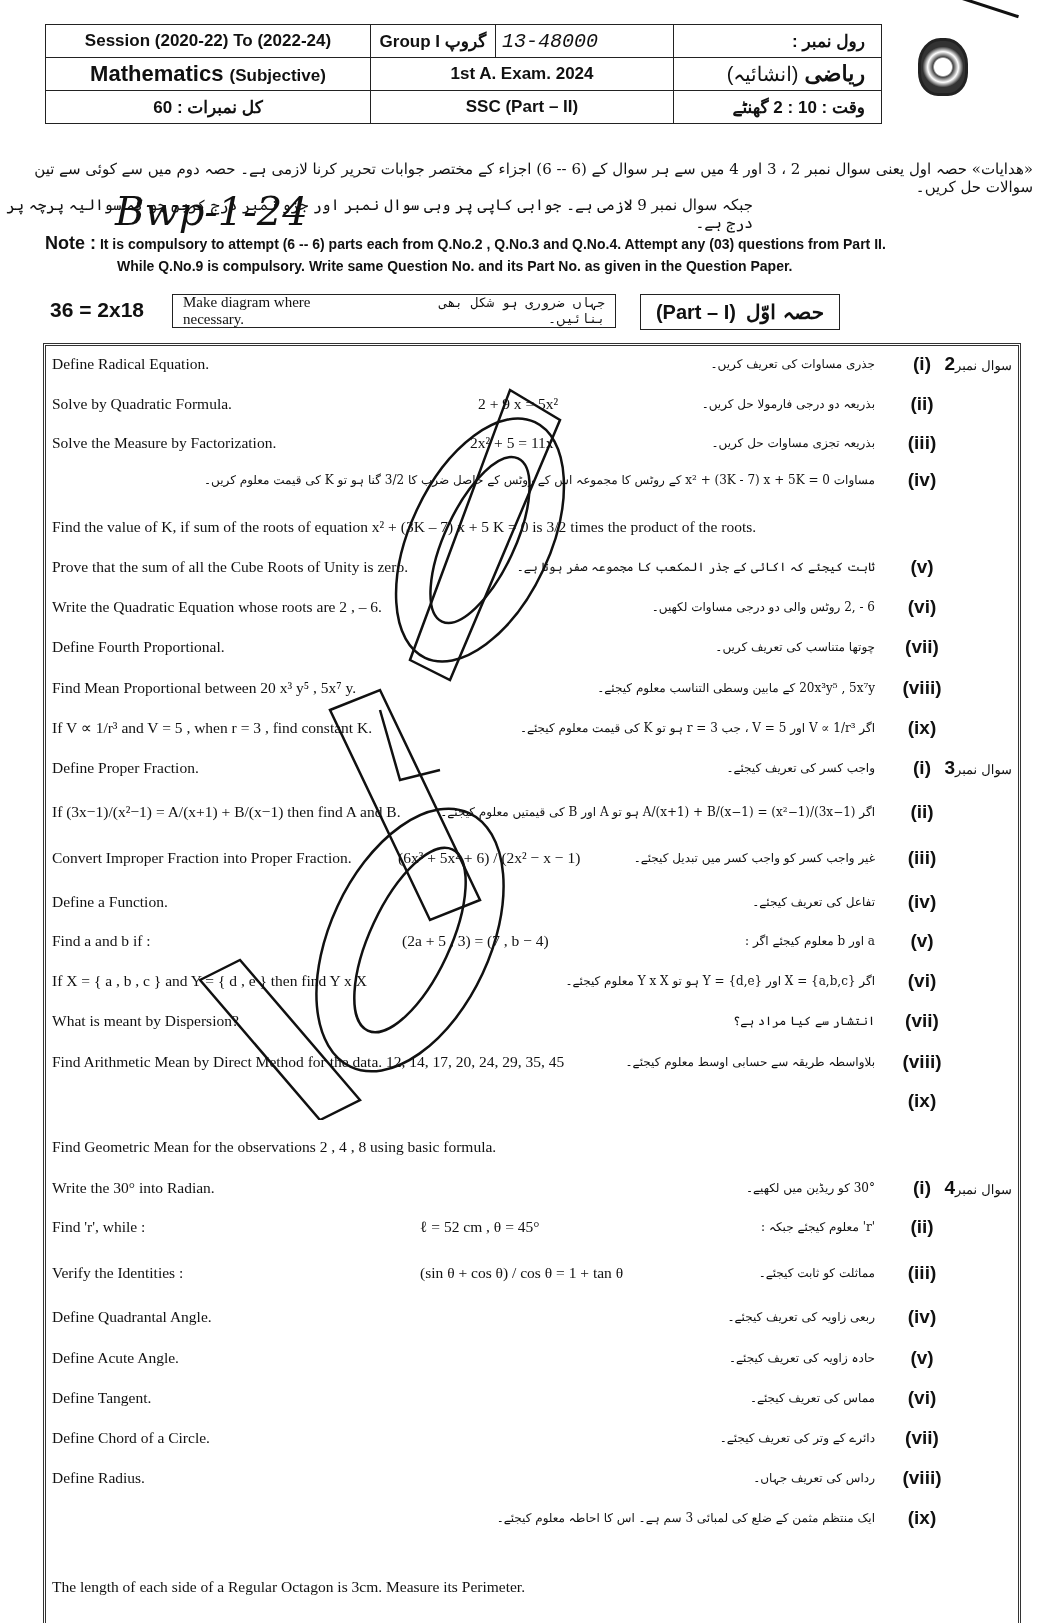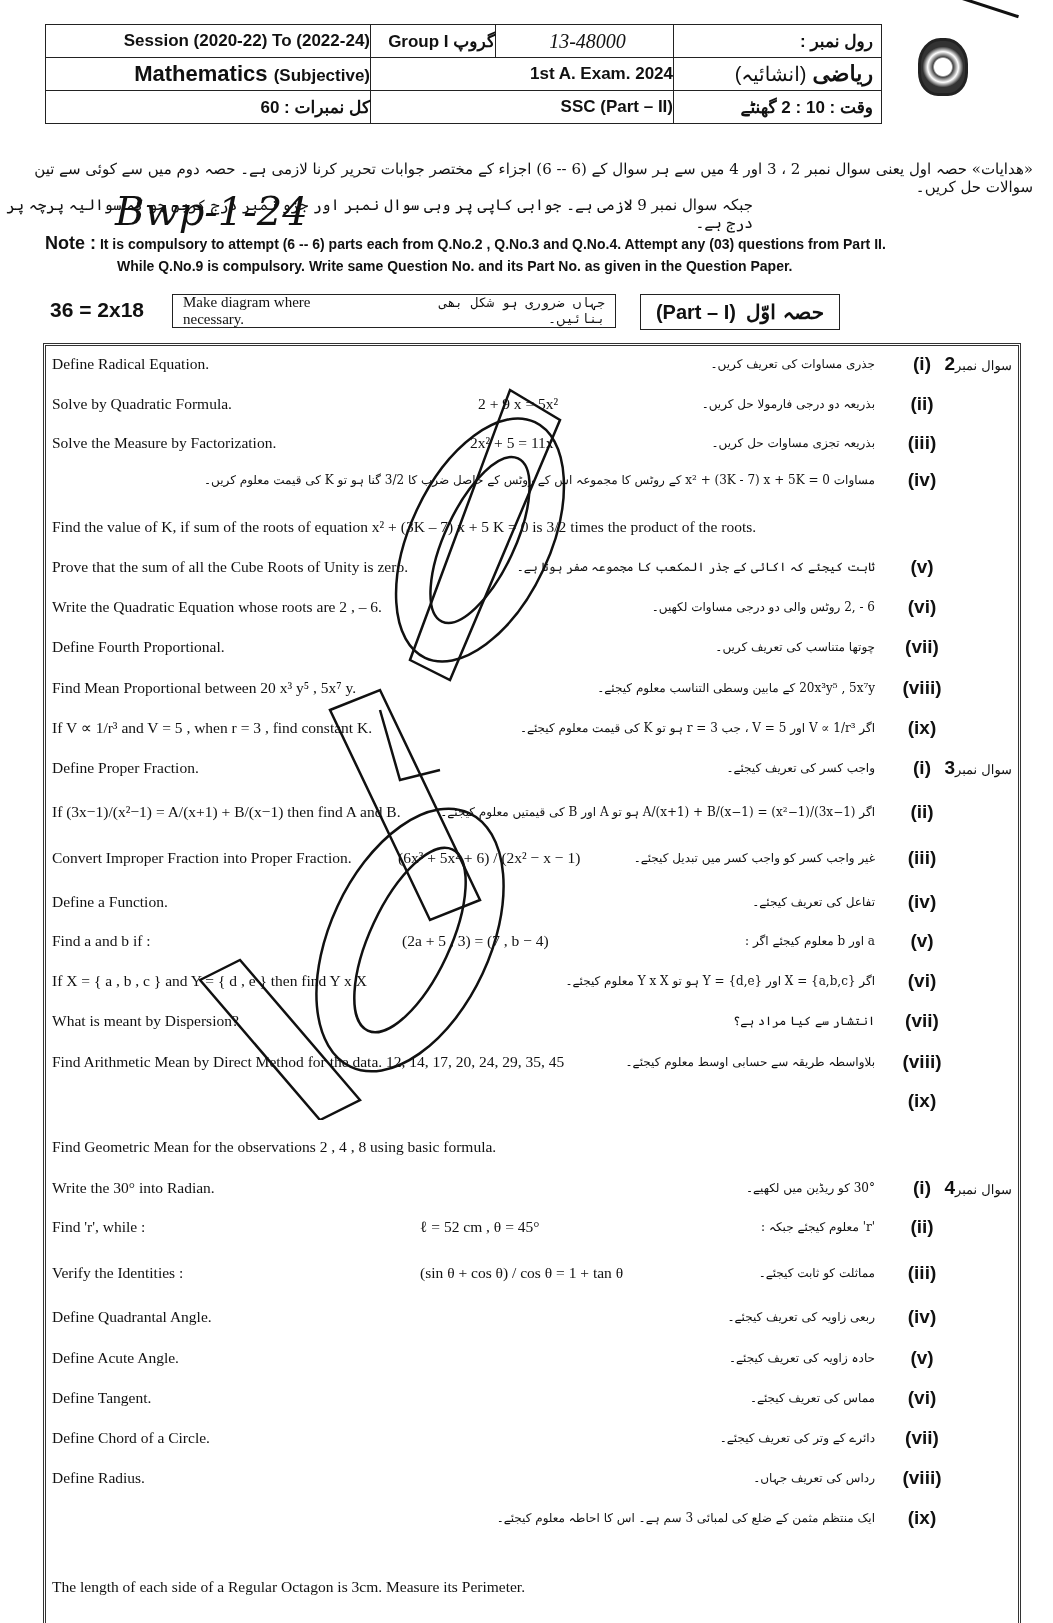--- a/index.html
+++ b/index.html
@@ -1,21 +1,21 @@
 <!DOCTYPE html>
 <html><head>
 <meta charset="utf-8">
 <style>
   * { box-sizing: border-box; margin: 0; padding: 0; }
   body { width: 1053px; height: 1623px; background: #ffffff; position: relative; overflow: hidden; color: #111; font-family: "Liberation Serif", serif; }
   .hdr-table { position: absolute; left: 45px; top: 24px; width: 837px; border-collapse: collapse; }
-  .hdr-table td { border: 1.5px solid #222; height: 33px; font-family: "Liberation Sans", sans-serif; font-weight: bold; text-align: right; font-size: 17px; }
+  .hdr-table td { border: 1.5px solid #222; height: 33px; font-family: "Liberation Sans", sans-serif; font-weight: bold; text-align: center; font-size: 17px; }
   .hdr-table td.big { font-size: 22px; }
-  .hdr-table td.rtl { direction: rtl; text-align: right; padding-right: 8px; }
-  .hdr-table td.hand { font-family: Liberation Serif, serif; font-style: italic; font-weight: normal; font-size: 20px; text-align: center; padding-left: 6px; }
+  .hdr-table td.rtl { direction: rtl; text-align: right; padding-right: 16px; }
+  .hdr-table td.hand { font-family: Liberation Mono, monospace; font-style: italic; font-weight: normal; font-size: 20px; text-align: left; padding-left: 6px; }
   .logo { position: absolute; left: 918px; top: 38px; width: 50px; height: 58px; border: 3px solid #222; border-radius: 45% 45% 40% 40%; background: radial-gradient(circle, #fff 25%, #444 30%, #fff 45%, #333 60%); }
   .pen-mark { position: absolute; left: 960px; top: 6px; width: 60px; height: 3px; background: #111; transform: rotate(18deg); }
   .instr-urdu { position: absolute; right: 20px; direction: rtl; font-family: "DejaVu Serif", serif; font-size: 15px; }
   .handwritten { position: absolute; left: 115px; top: 188px; font-family: "DejaVu Serif", serif; font-style: italic; font-size: 40px; }
   .note { position: absolute; left: 45px; top: 232px; width: 960px; font-family: "Liberation Sans", sans-serif; font-size: 14px; font-weight: bold; line-height: 22px; }
   .note .lbl { font-size: 18px; }
   .note .l2 { padding-left: 72px; }
   .marks { position: absolute; left: 50px; top: 298px; font-family: "Liberation Sans", sans-serif; font-weight: bold; font-size: 21px; }
   .diag-box { position: absolute; left: 172px; top: 294px; width: 444px; height: 34px; border: 1.5px solid #222; display: flex; justify-content: space-between; align-items: center; padding: 0 10px; font-size: 15px; }
   .diag-box .ur { direction: rtl; font-family: Liberation Mono, monospace; font-size: 13px; }

